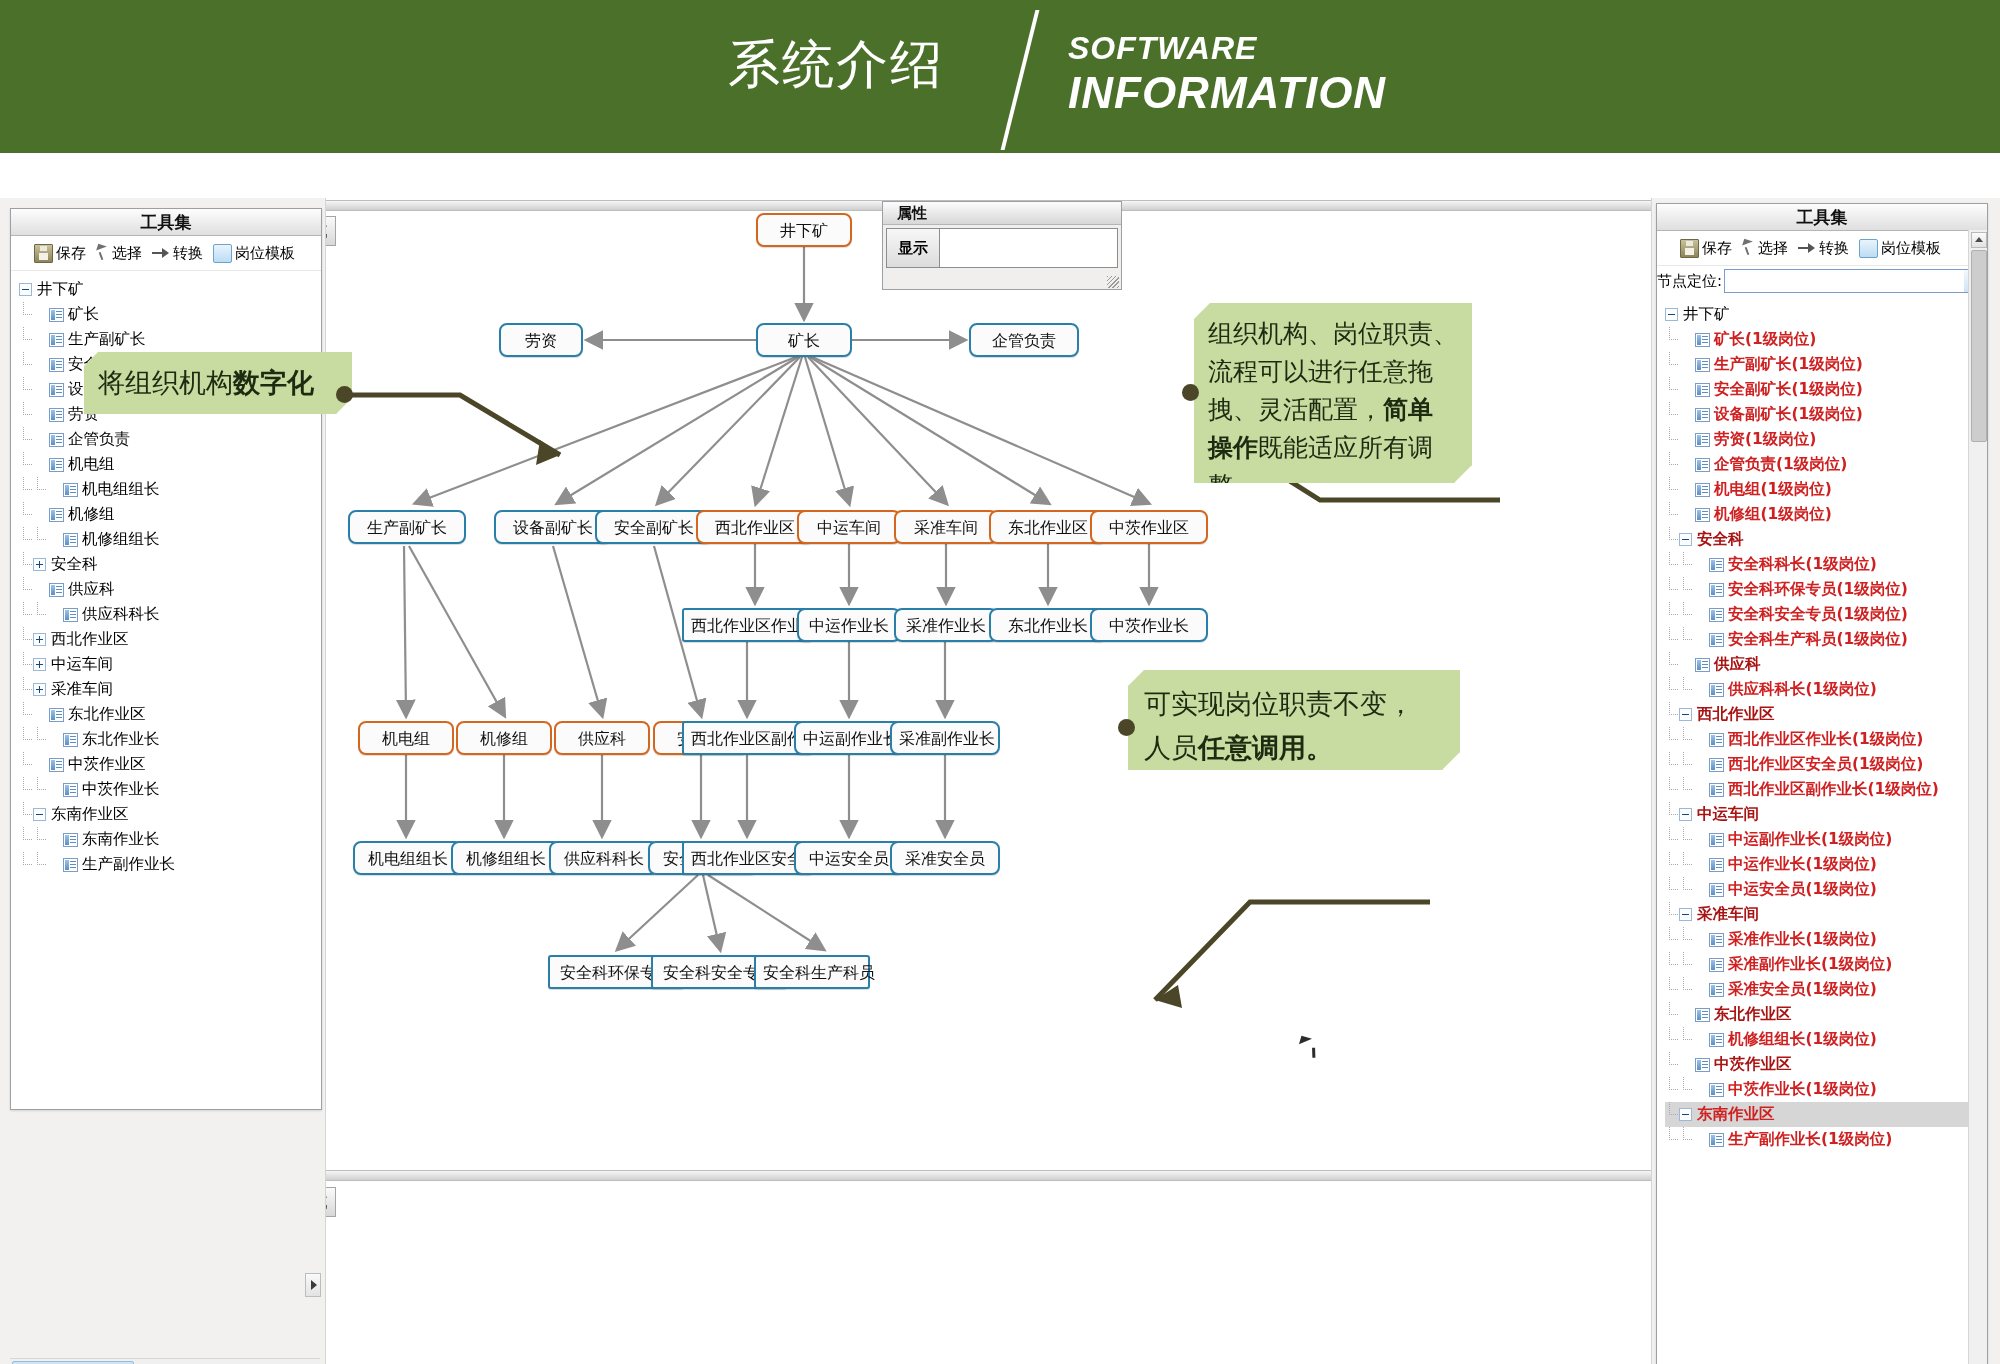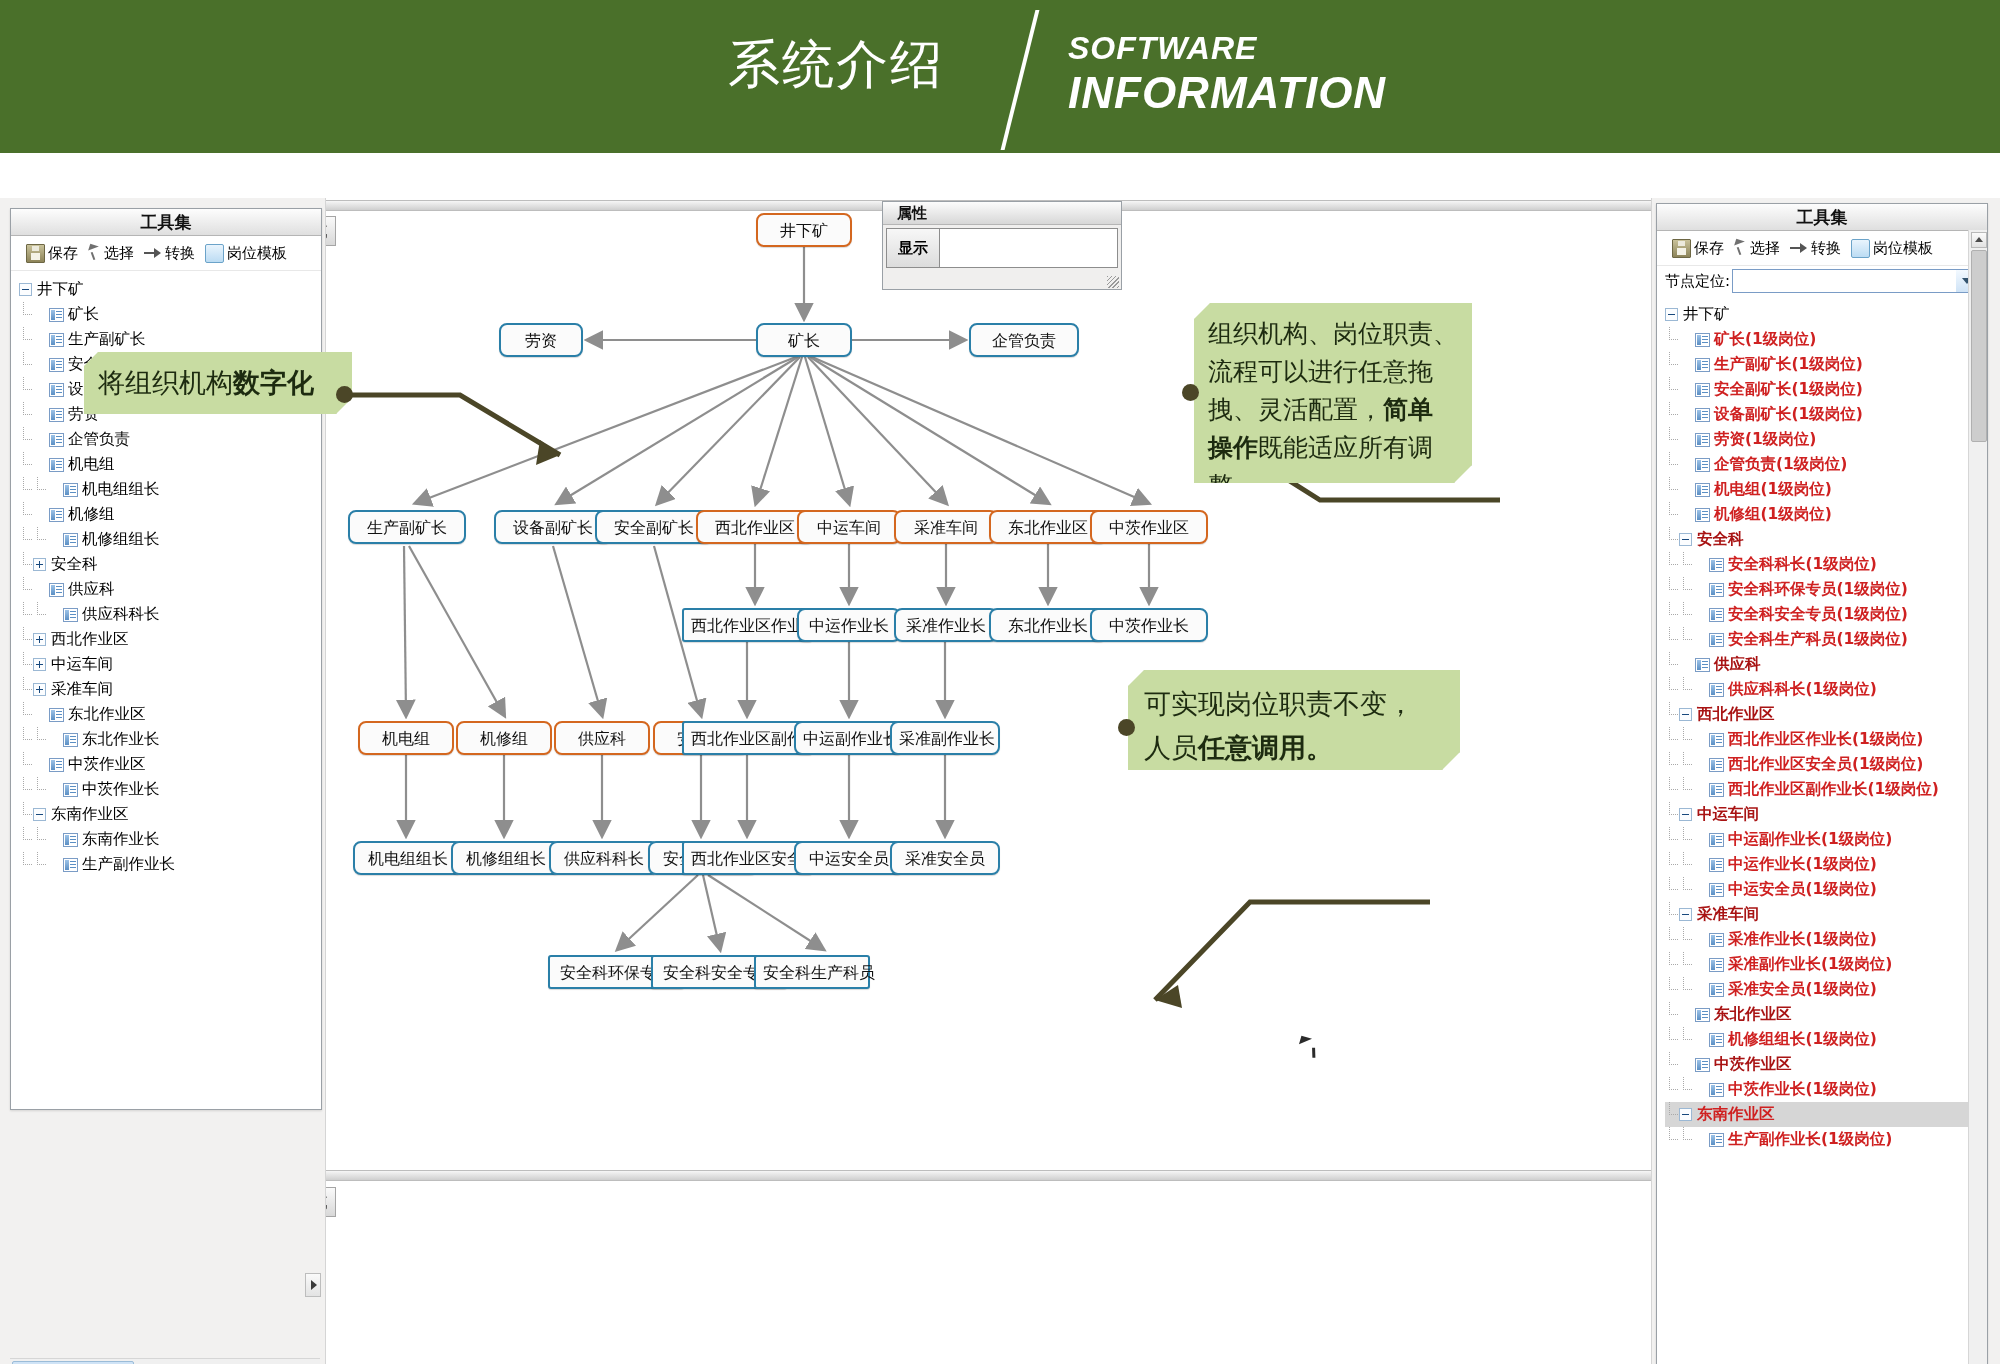--- a/index.html
+++ b/index.html
@@ -52,21 +52,21 @@
   }
   .panel-head{
     height:26px;line-height:26px;text-align:center;
     font-size:17px;font-weight:bold;color:#111;
     background:linear-gradient(#fdfdfd,#dfdfdf);
     border-bottom:1px solid #b5b5b5;
     font-family:"DejaVu Sans","Liberation Sans",sans-serif;
   }
   .toolrow{
     height:30px;display:flex;align-items:center;gap:4px;
-    padding:2px 12px;font-size:15px;color:#000;
+    padding:2px 20px;font-size:15px;color:#000;
     font-family:"DejaVu Sans","Liberation Sans",sans-serif;
     border-bottom:1px solid #e8e8e8;
   }
   .toolrow .titem{display:flex;align-items:center;gap:3px;padding:0 3px;white-space:nowrap;}
   .ico{display:inline-block;width:17px;height:17px;position:relative;flex:0 0 auto;}
   .ico-save{background:linear-gradient(#c9c29a,#8d8459);border:1px solid #6d6744;border-radius:1px;}
   .ico-save:after{content:"";position:absolute;left:4px;top:8px;width:9px;height:7px;background:#f4f2e6;}
   .ico-save:before{content:"";position:absolute;left:5px;top:1px;width:7px;height:5px;background:#eceadc;}
   .ico-cursor{width:13px;height:17px;}
   .ico-cursor:before{
@@ -120,21 +120,21 @@
   .tlabel.red{color:#cf2121;font-weight:bold;}
   .tlabel.dkred{color:#a81313;font-weight:bold;}
   .tnode.sel{background:#d6d6d6;}
   
   #leftPanel{left:10px;top:10px;width:310px;height:900px;}
   #leftPanel .tree{height:830px;}
   
   #rightPanel{left:1656px;top:5px;width:330px;height:1206px;overflow:hidden;}
   #rightPanel .tree{height:1090px;}
   .nodeloc{
-    display:flex;align-items:center;gap:2px;padding:3px 8px;font-size:15px;
+    display:flex;align-items:center;gap:2px;padding:3px 0;font-size:15px;
     font-family:"DejaVu Sans","Liberation Sans",sans-serif;
   }
   .nodeloc .combo{
     flex:1;height:24px;border:1px solid #7a9cc6;background:#ffffff;
     display:flex;align-items:center;justify-content:flex-end;
     box-sizing:border-box;
   }
   .nodeloc .combo .chev{
     width:22px;height:22px;display:flex;align-items:center;justify-content:center;
     background:linear-gradient(#f3f9ff,#cfe3f6);

